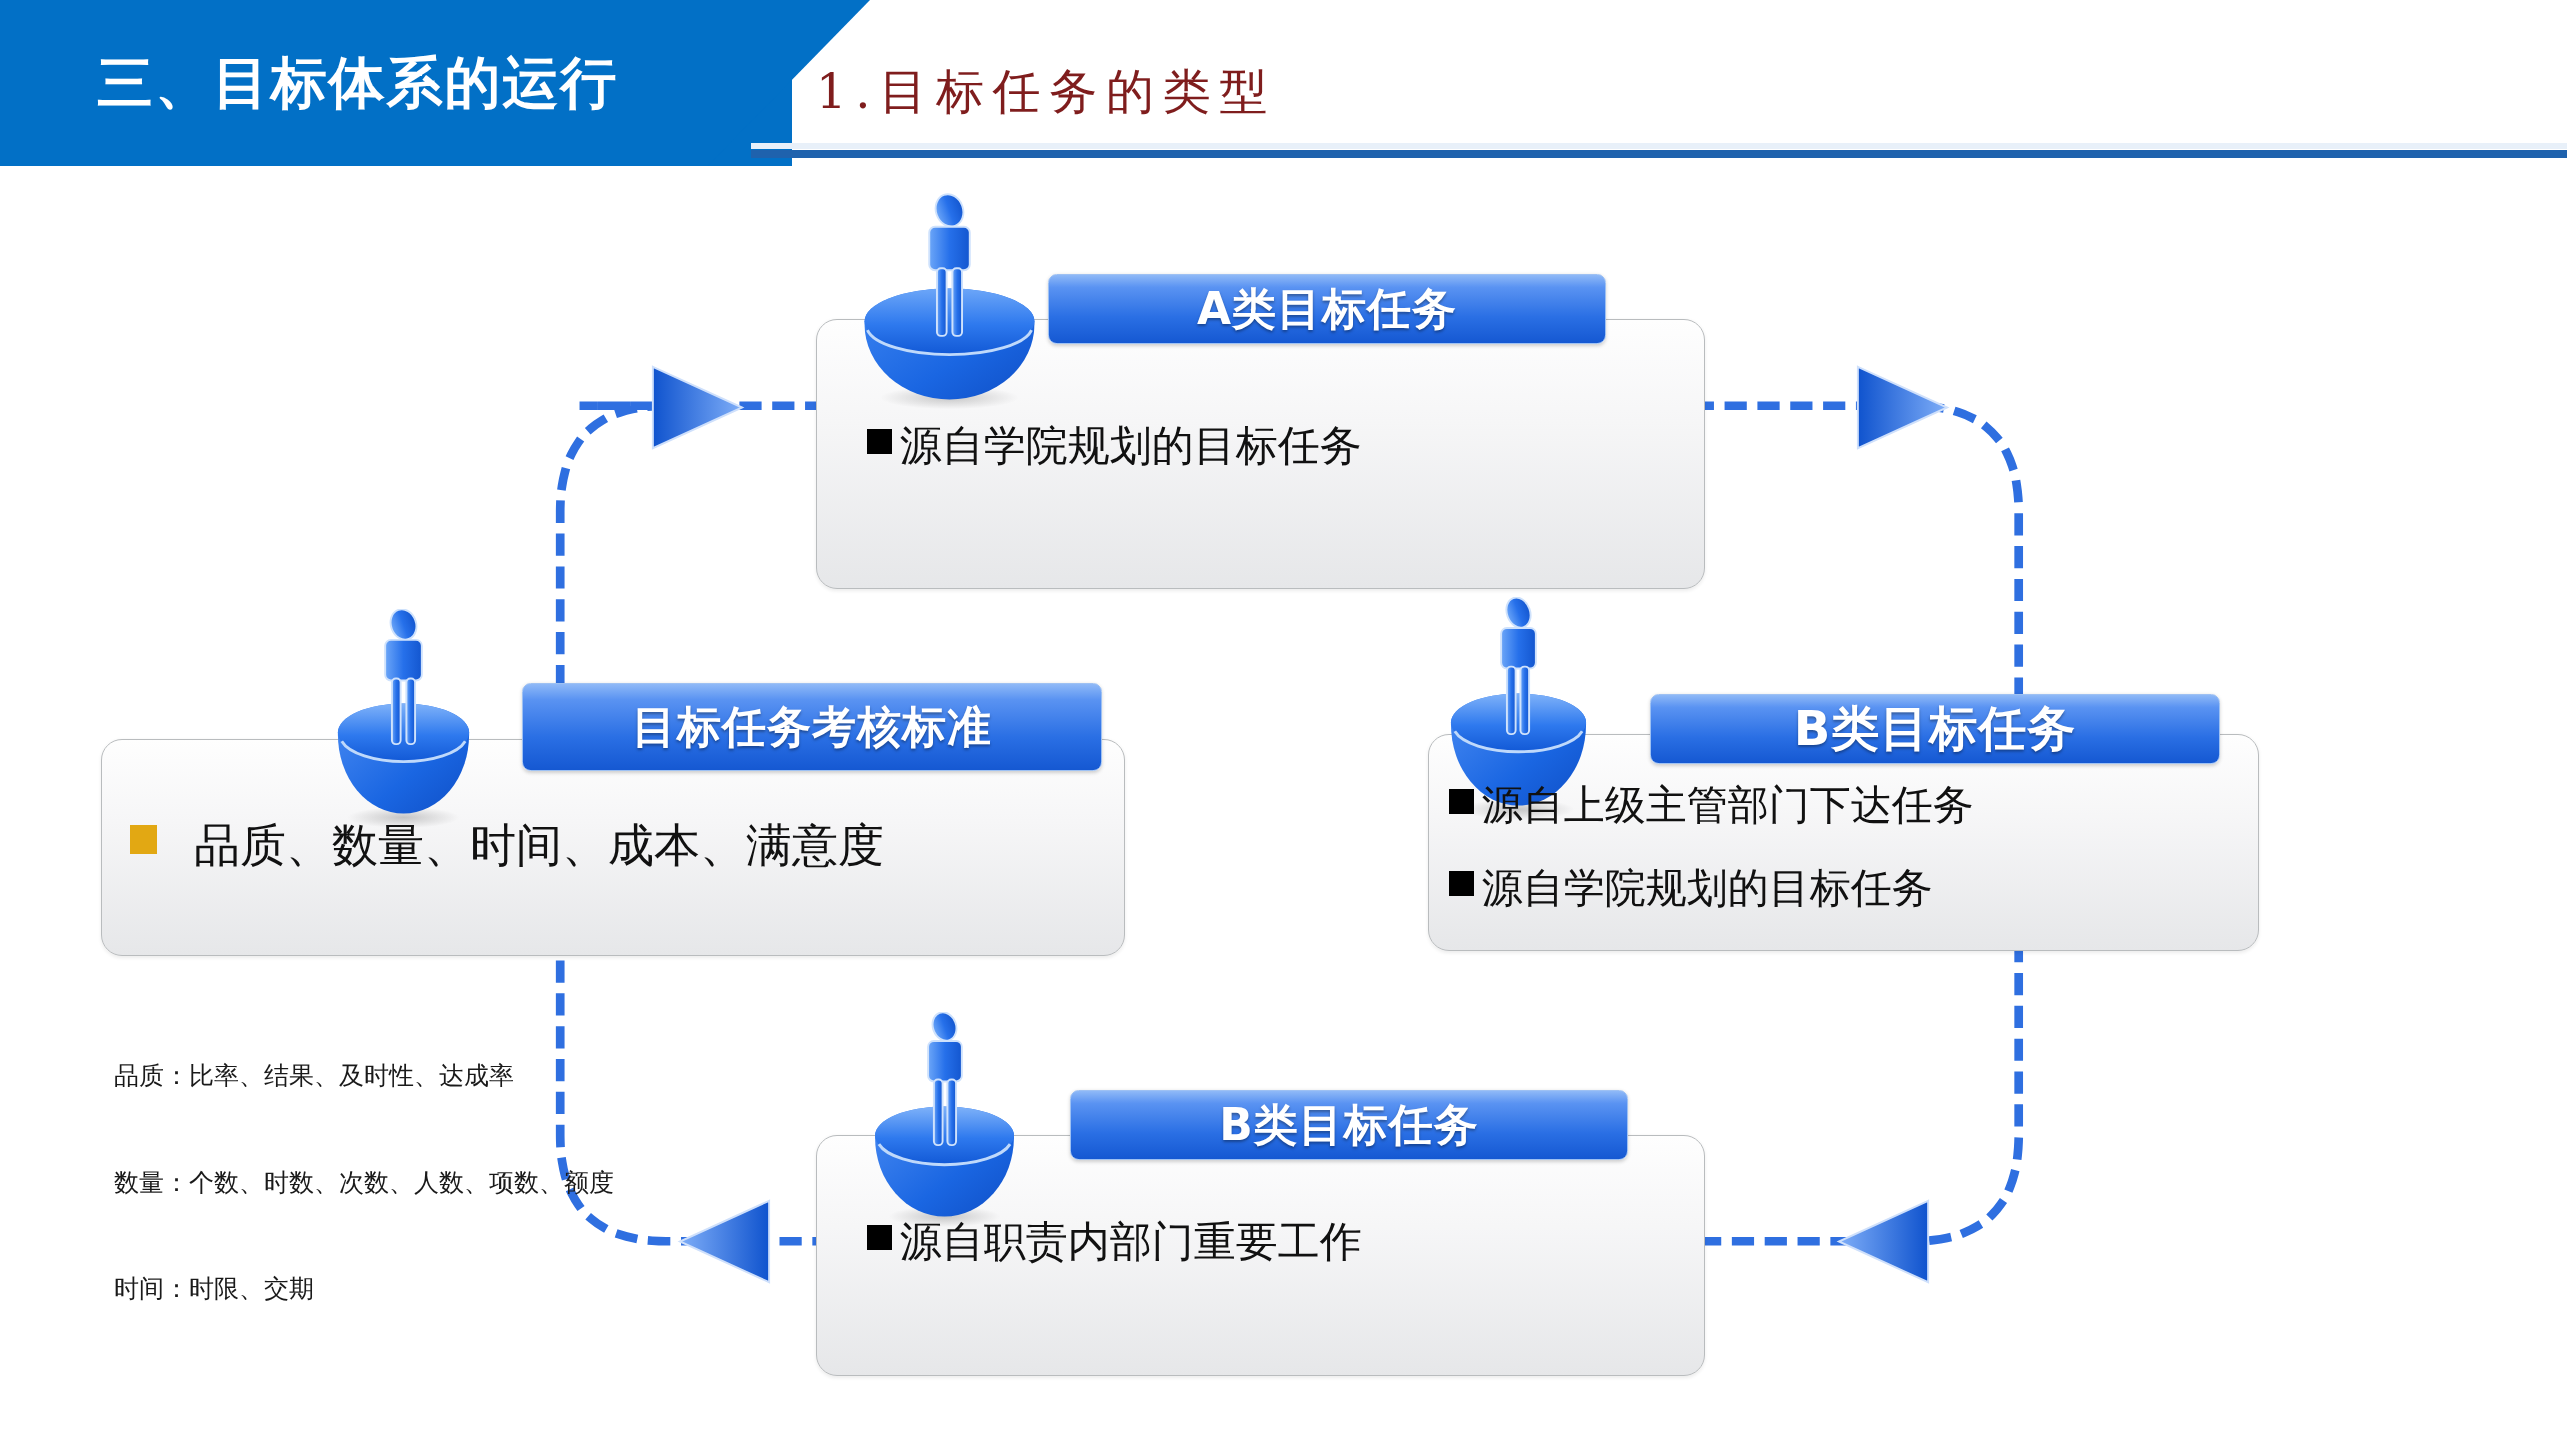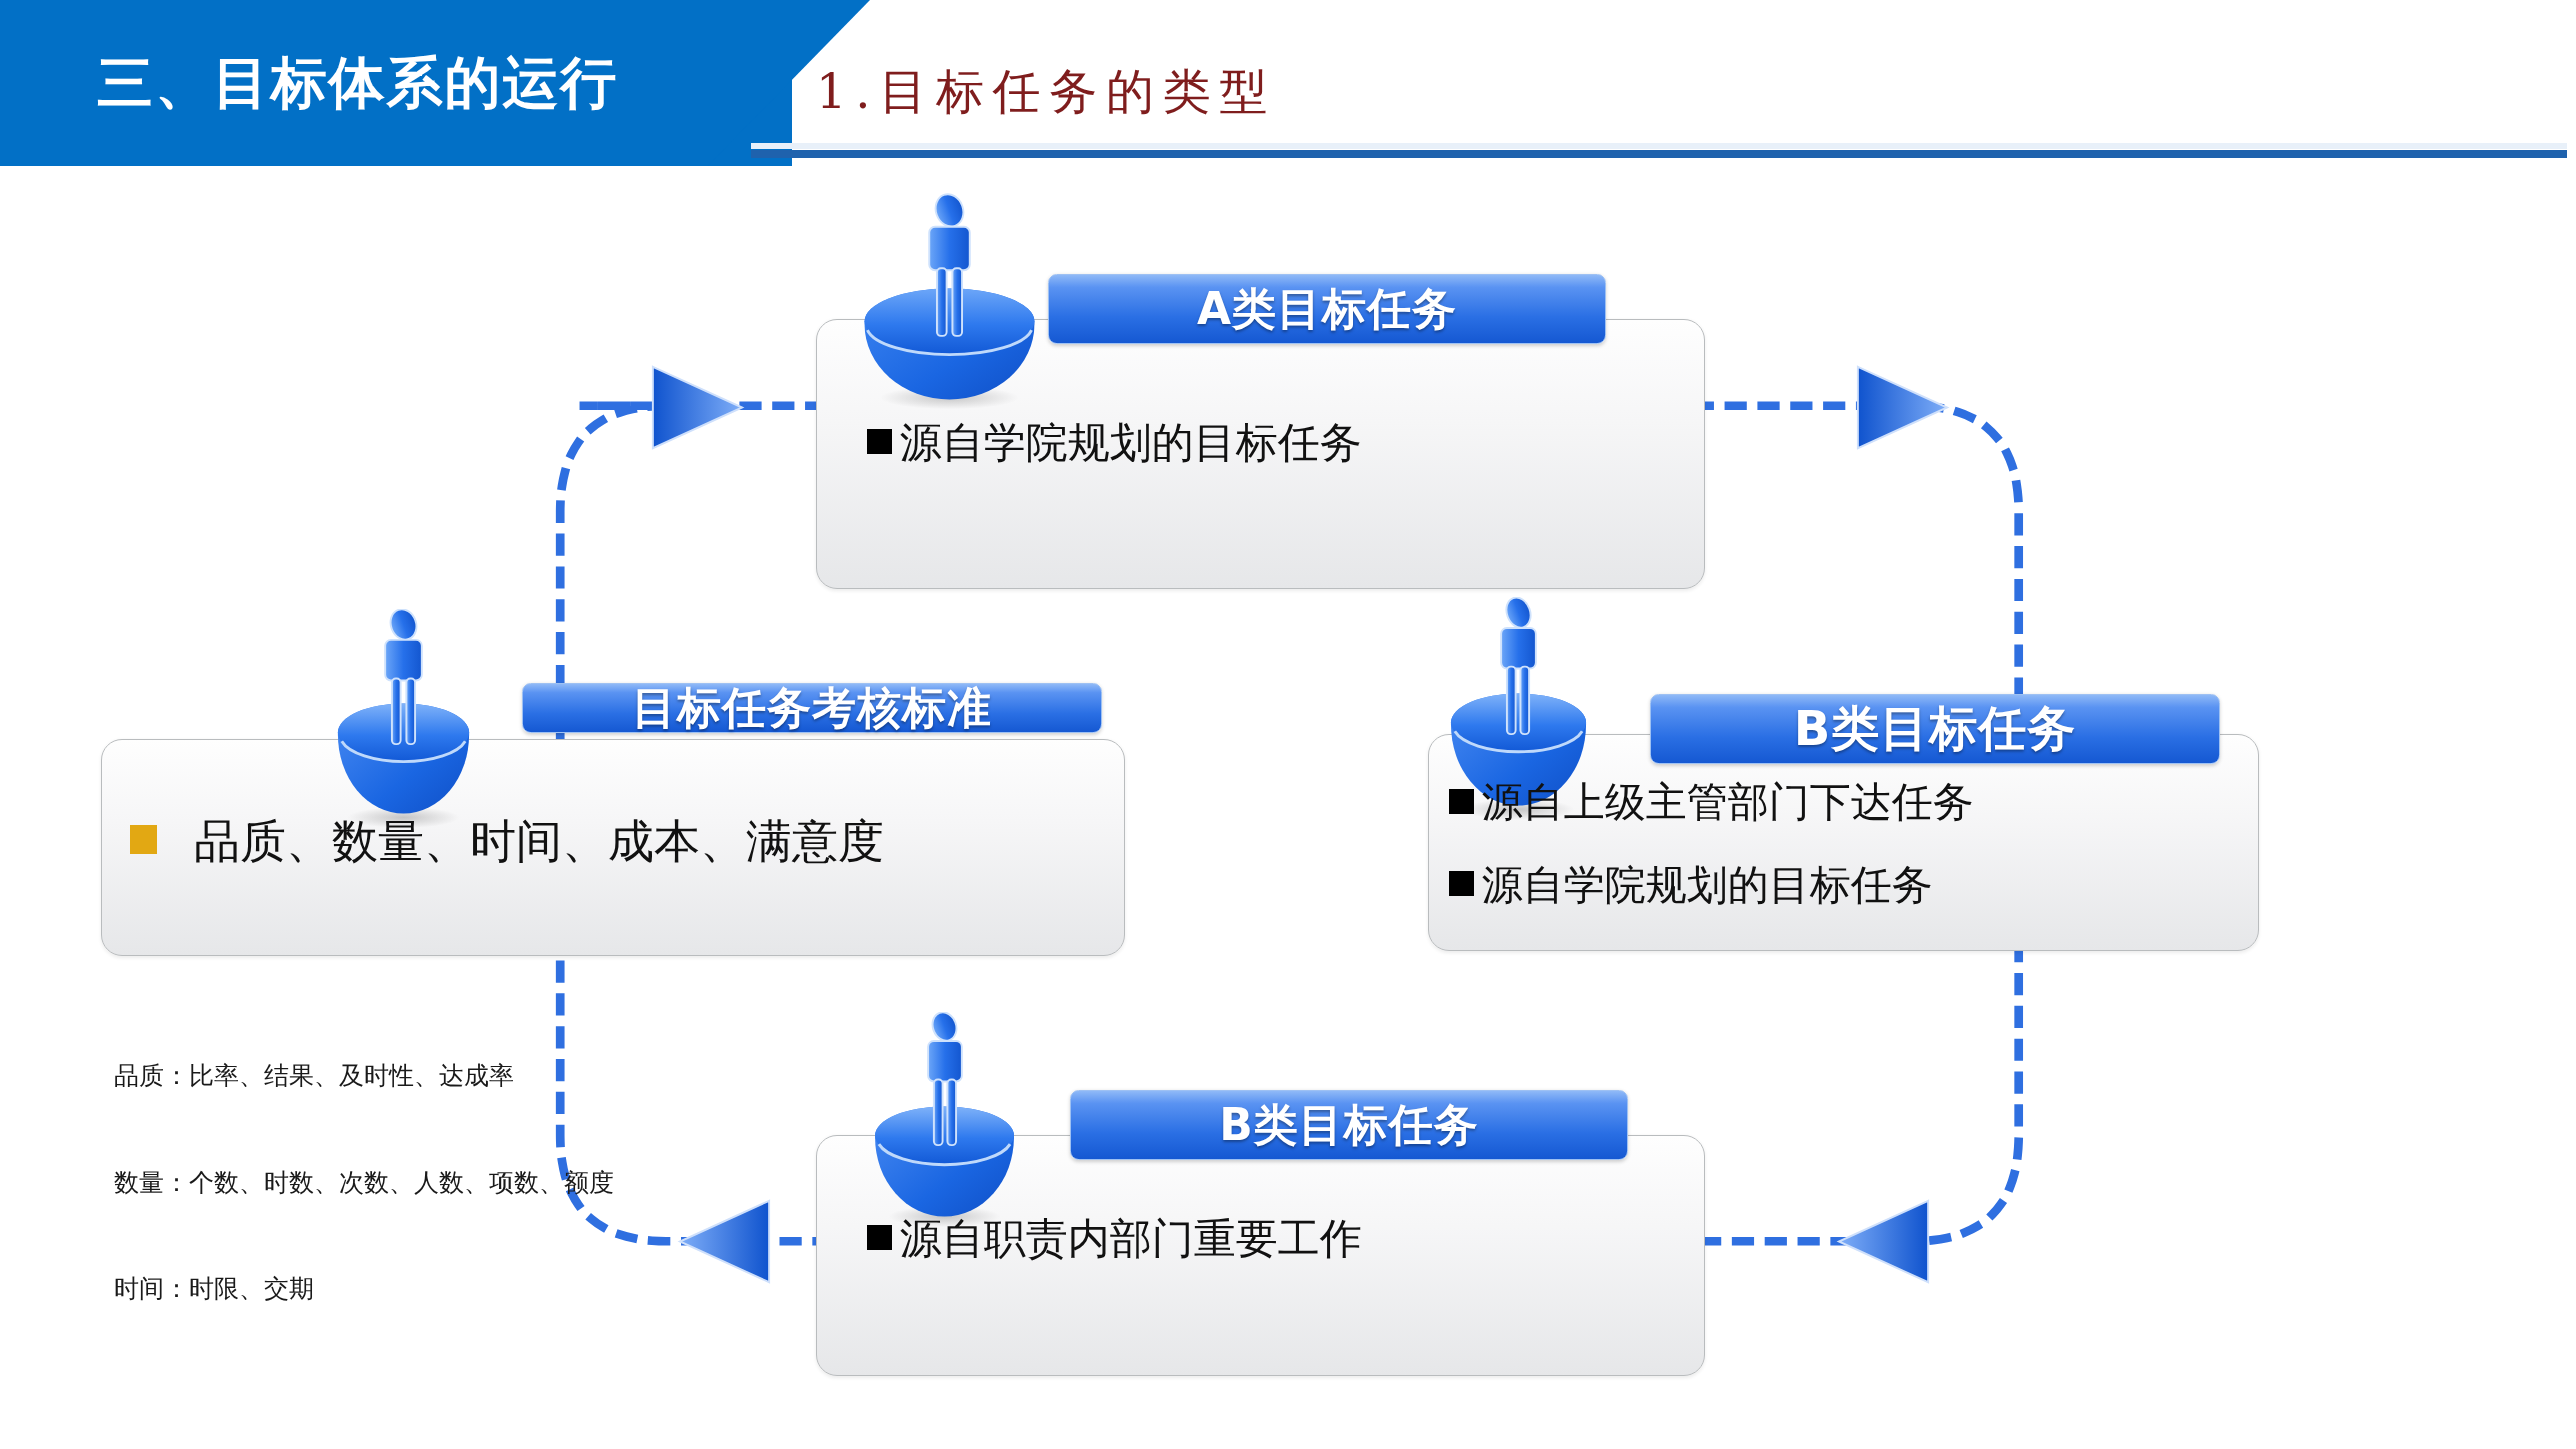--- a/index.html
+++ b/index.html
@@ -63,21 +63,21 @@
     box-shadow:0 1.9px 3.9px rgba(0,0,0,0.18);
     display:flex; align-items:center; justify-content:center;
     color:#ffffff; font-weight:bold;
     font-family:"DejaVu Sans","Liberation Sans",sans-serif;
     text-shadow:0 1.9px 2.9px rgba(0,0,0,0.35);
     letter-spacing:1px;
   }
   .panel-body{
     position:absolute;
     font-size:42px; color:#111;
-    font-family:Liberation Mono, monospace;
+    font-family:Liberation Serif, serif;
     line-height:1.6;
     text-align:center;
   }
   .bul-line{ display:flex; align-items:flex-start; white-space:nowrap; }
   .bul-sq{
     display:inline-block; width:25px; height:25px; background:#000;
     margin-right:7.7px; margin-top:15.5px; flex:0 0 auto;
   }
   .bul-sq.gold{ background:#e2a813; width:27px; height:29px; margin-right:37px; }
 
@@ -235,21 +235,21 @@
       <ellipse cx="100" cy="216" rx="58" ry="11" fill="url(#shS)"></ellipse>
       <path d="M 32 128 A 68 30 0 0 1 168 128 L 168 130 A 68 82 0 0 1 32 130 Z" fill="url(#bowlS2)"></path>
       <ellipse cx="100" cy="128" rx="68" ry="30" fill="url(#bowlS)"></ellipse>
       <path d="M 36 137 A 66 28 0 0 0 164 137" fill="none" stroke="#BFD9FB" stroke-width="3"></path>
       <ellipse cx="100" cy="16" rx="13" ry="16" fill="url(#manS)" stroke="#CFE2FC" stroke-width="2" transform="rotate(-20 100 16)"></ellipse>
       <rect x="81" y="32" width="38" height="42" rx="6" fill="url(#manS)" stroke="#CFE2FC" stroke-width="2"></rect>
       <rect x="88" y="72" width="9" height="68" rx="4" fill="url(#manS)" stroke="#CFE2FC" stroke-width="2"></rect>
       <rect x="103" y="72" width="9" height="68" rx="4" fill="url(#manS)" stroke="#CFE2FC" stroke-width="2"></rect>
     </svg>
   </div>
-  <div class="panel-title" style="left:522px; top:683px; width:580px; height:50px; font-size:44px;">
+  <div class="panel-title" style="left:522px; top:683px; width:580px; height:88px; font-size:44px;">
     <span>目标任务考核标准</span>
   </div>
   <div class="panel-body" style="left:130px; top:809px; width:966px; font-size:46px;">
     <div class="bul-line">
       <span class="bul-sq gold"></span>
       <span>品质、数量、时间、成本、满意度</span>
     </div>
   </div>
 
   <div class="panel" style="left:1428px; top:734px; width:831px; height:217px;"></div>

